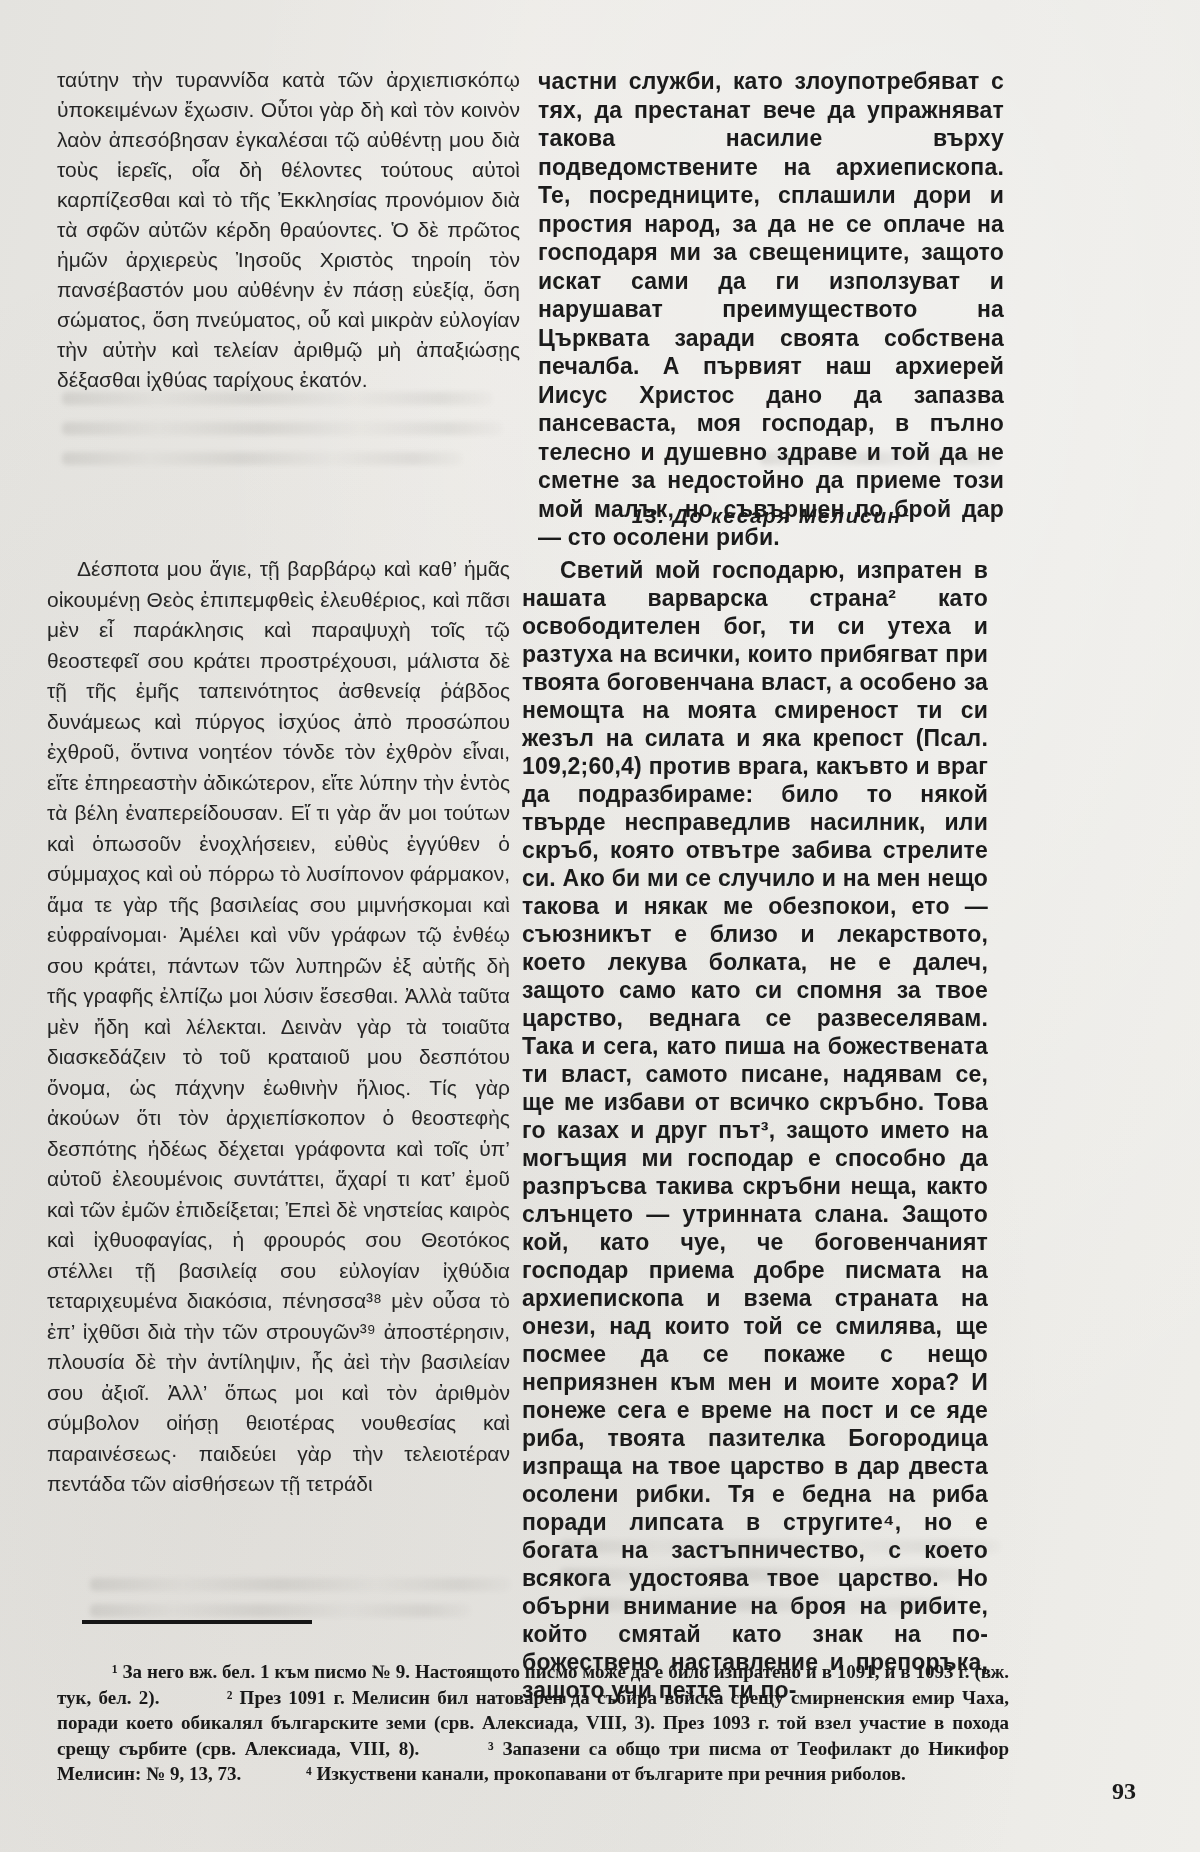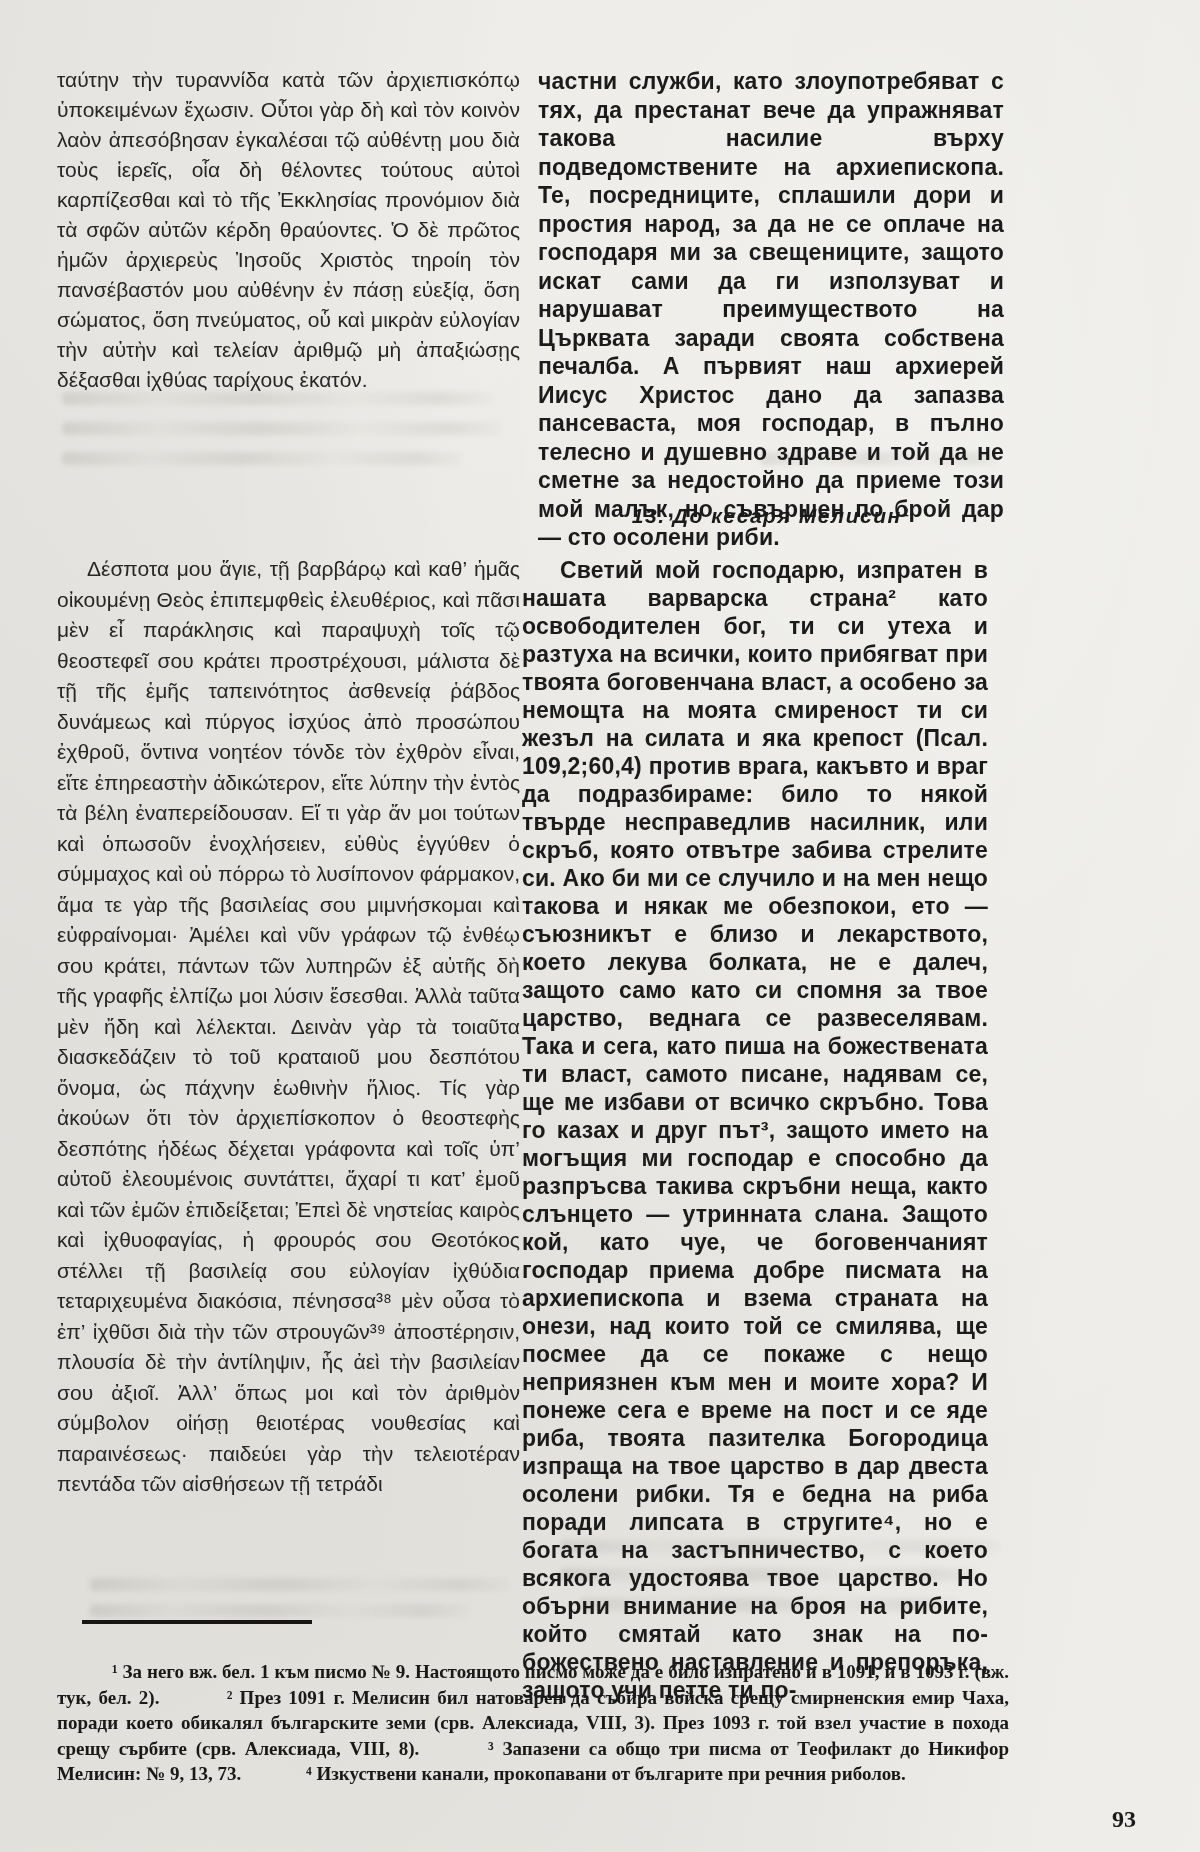--- a/index.html
+++ b/index.html
@@ -21,21 +21,21 @@
   .textblock { position: absolute; z-index: 2; text-align: justify; }
   
   .greek {
     font-family: Liberation Sans, sans-serif;
     font-size: 21px; line-height: 30px;
     color: #262626;
   }
   #gr-para1 { left: 57px;  top: 44px;  width: 463px; }
   #gr-head  { left: 57px;  top: 481px; width: 463px; text-align: center;
               font-style: italic; font-size: 22px; color: #1f1f1f; }
-  #gr-body  { left: 57px;  top: 533px; width: 463px; text-indent: 30px; line-height: 30.5px; }
+  #gr-body  { left: 47px;  top: 533px; width: 463px; text-indent: 30px; line-height: 30.5px; }
   #gr-apparatus { left: 57px; top: 1516px; width: 470px; text-align: left; }
   .app-note { font-size: 18.5px; line-height: 27px; padding-left: 36px; color: #1d1d1d; font-weight: 600; }
   
   .bg {
     font-family: Liberation Sans, sans-serif;
     font-weight: 700;
     font-size: 23px; line-height: 28.5px;
     color: #1b1b1b;
     letter-spacing: .2px;
   }
@@ -51,21 +51,21 @@
     font-family: "Liberation Serif", "DejaVu Serif", serif;
     font-weight: 700; font-size: 19px; line-height: 25.5px;
     text-align: justify; text-indent: 55px; color: #191919;
   }
   .fn { margin-right: 60px; }
   .fn:last-child { margin-right: 8px; }
   #pageno {
     position: absolute; z-index: 2;
     left: 1112px; top: 1778px;
     font-family: "Liberation Serif", serif;
-    font-weight: 700; font-size: 24px; color: #1a1a1a; margin-top: 28px;
+    font-weight: 700; font-size: 24px; color: #1a1a1a;
   }
   
   .ghost {
     position: absolute; z-index: 1; height: 13px; border-radius: 5px;
     background: linear-gradient(90deg,
       rgba(105,103,98,.30), rgba(105,103,98,.08) 22%,
       rgba(105,103,98,.26) 45%, rgba(105,103,98,.06) 68%,
       rgba(105,103,98,.22) 88%, rgba(105,103,98,.05));
     filter: blur(2.5px); opacity: .5;
   }

